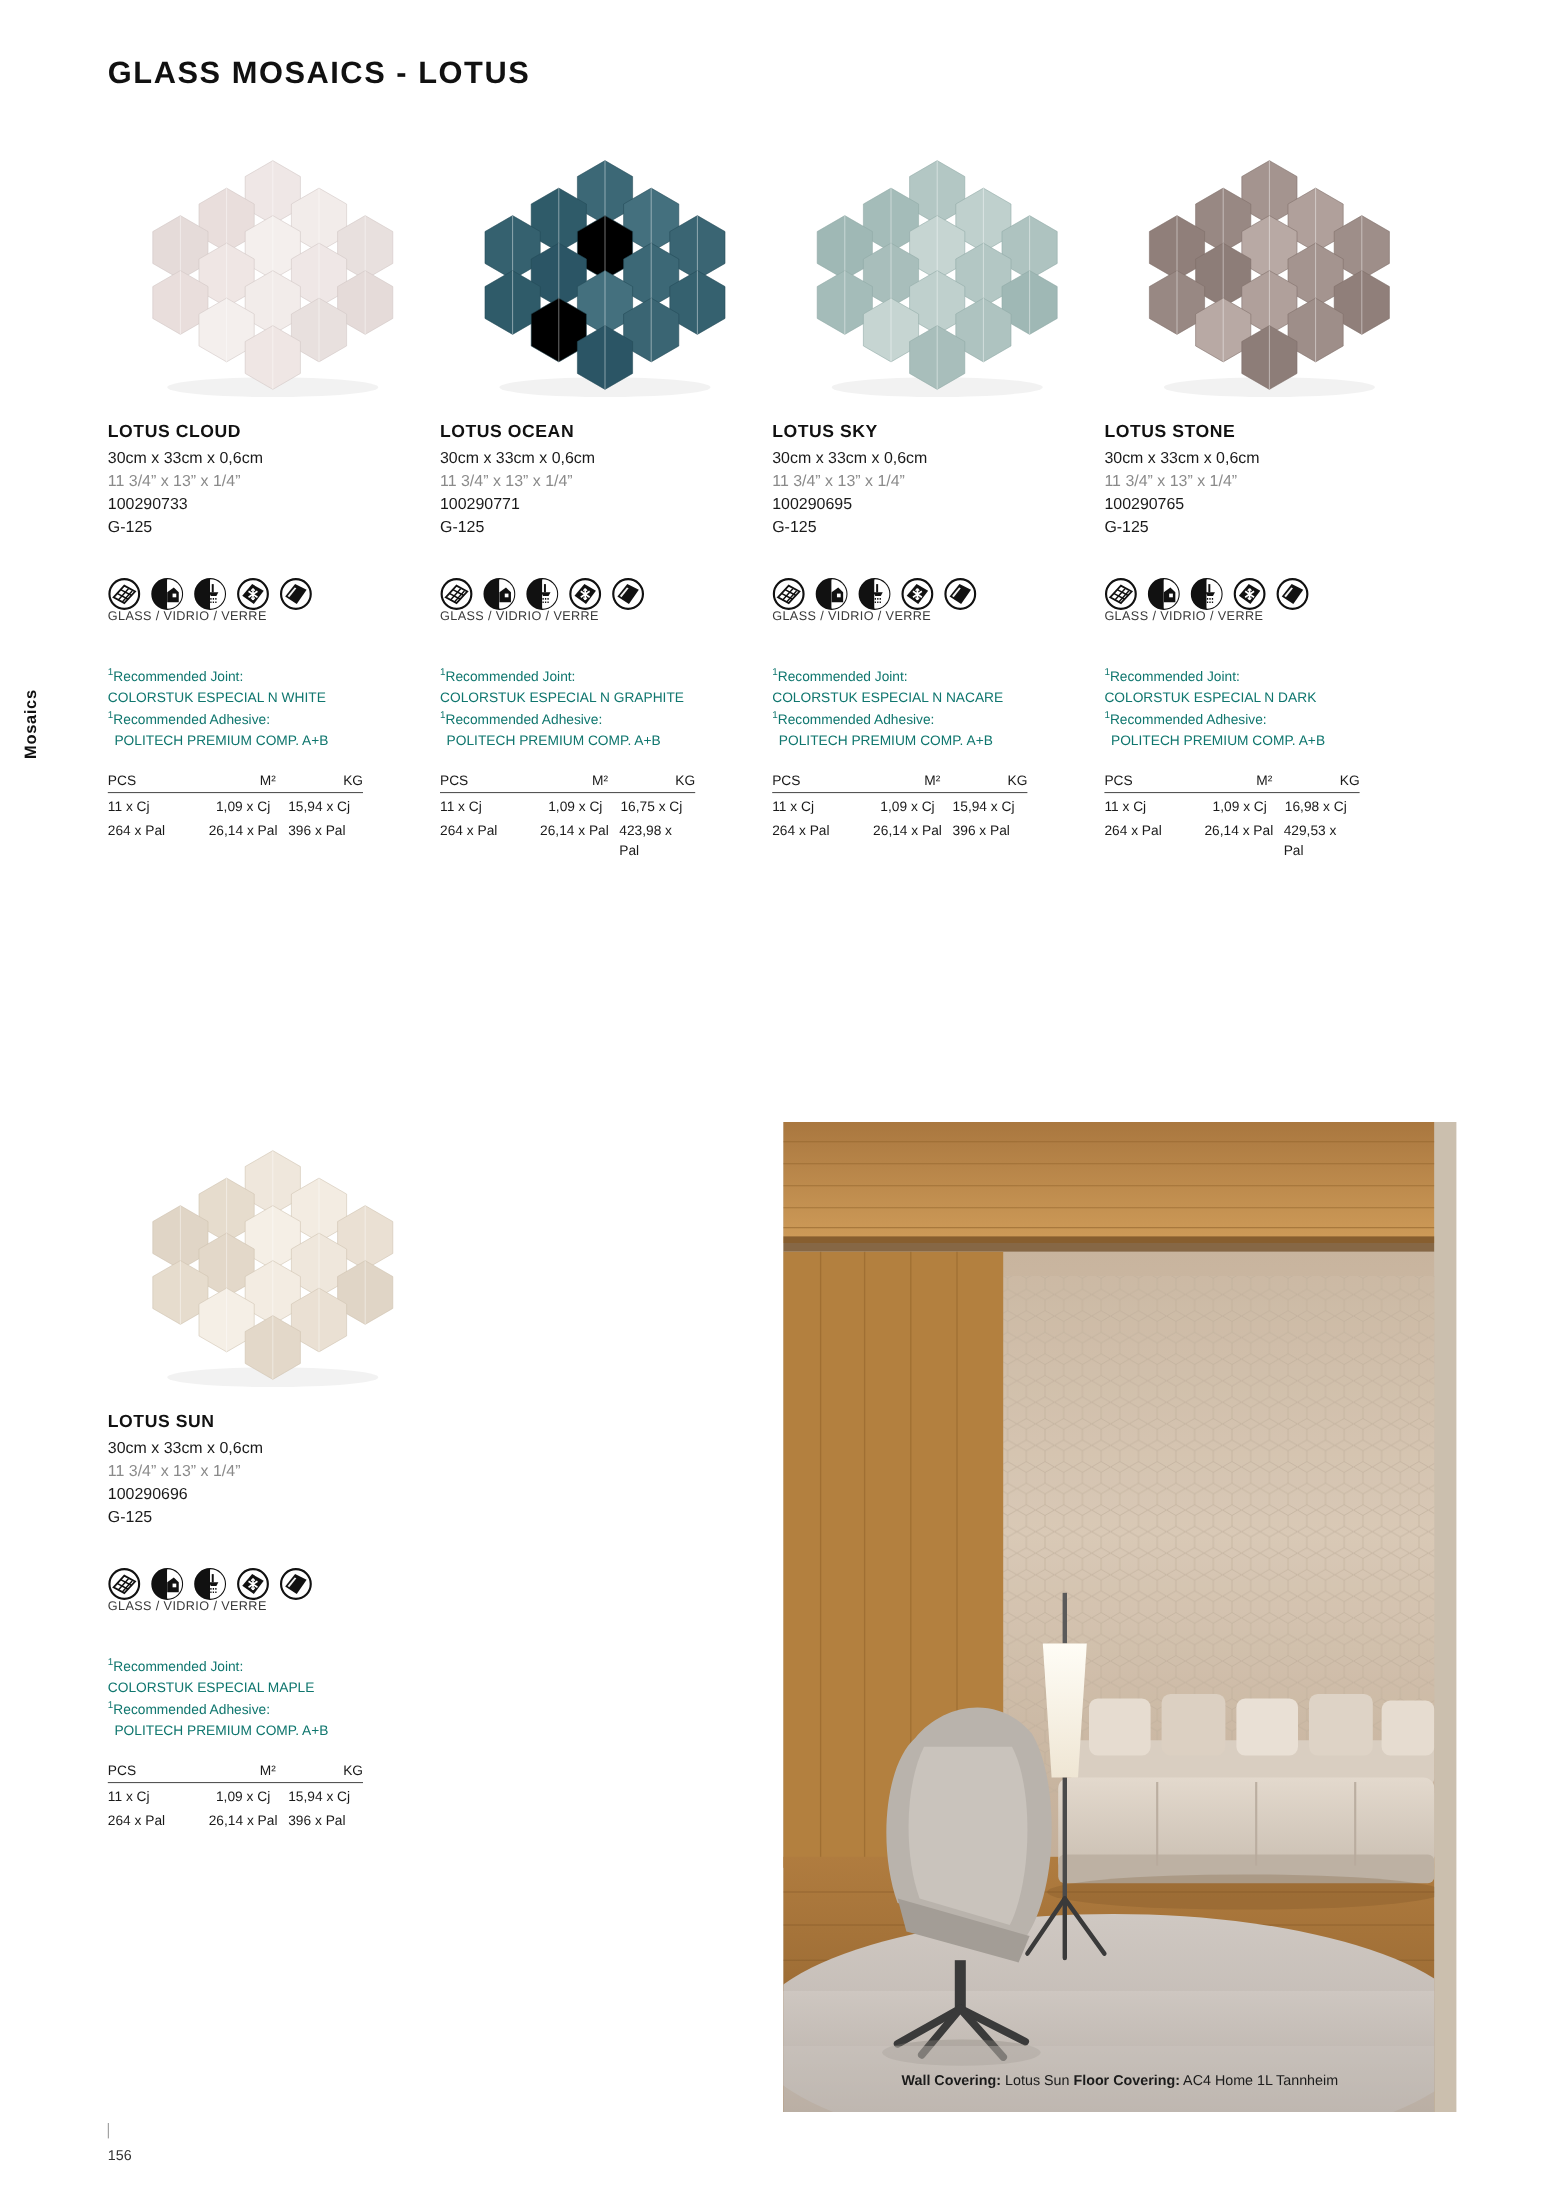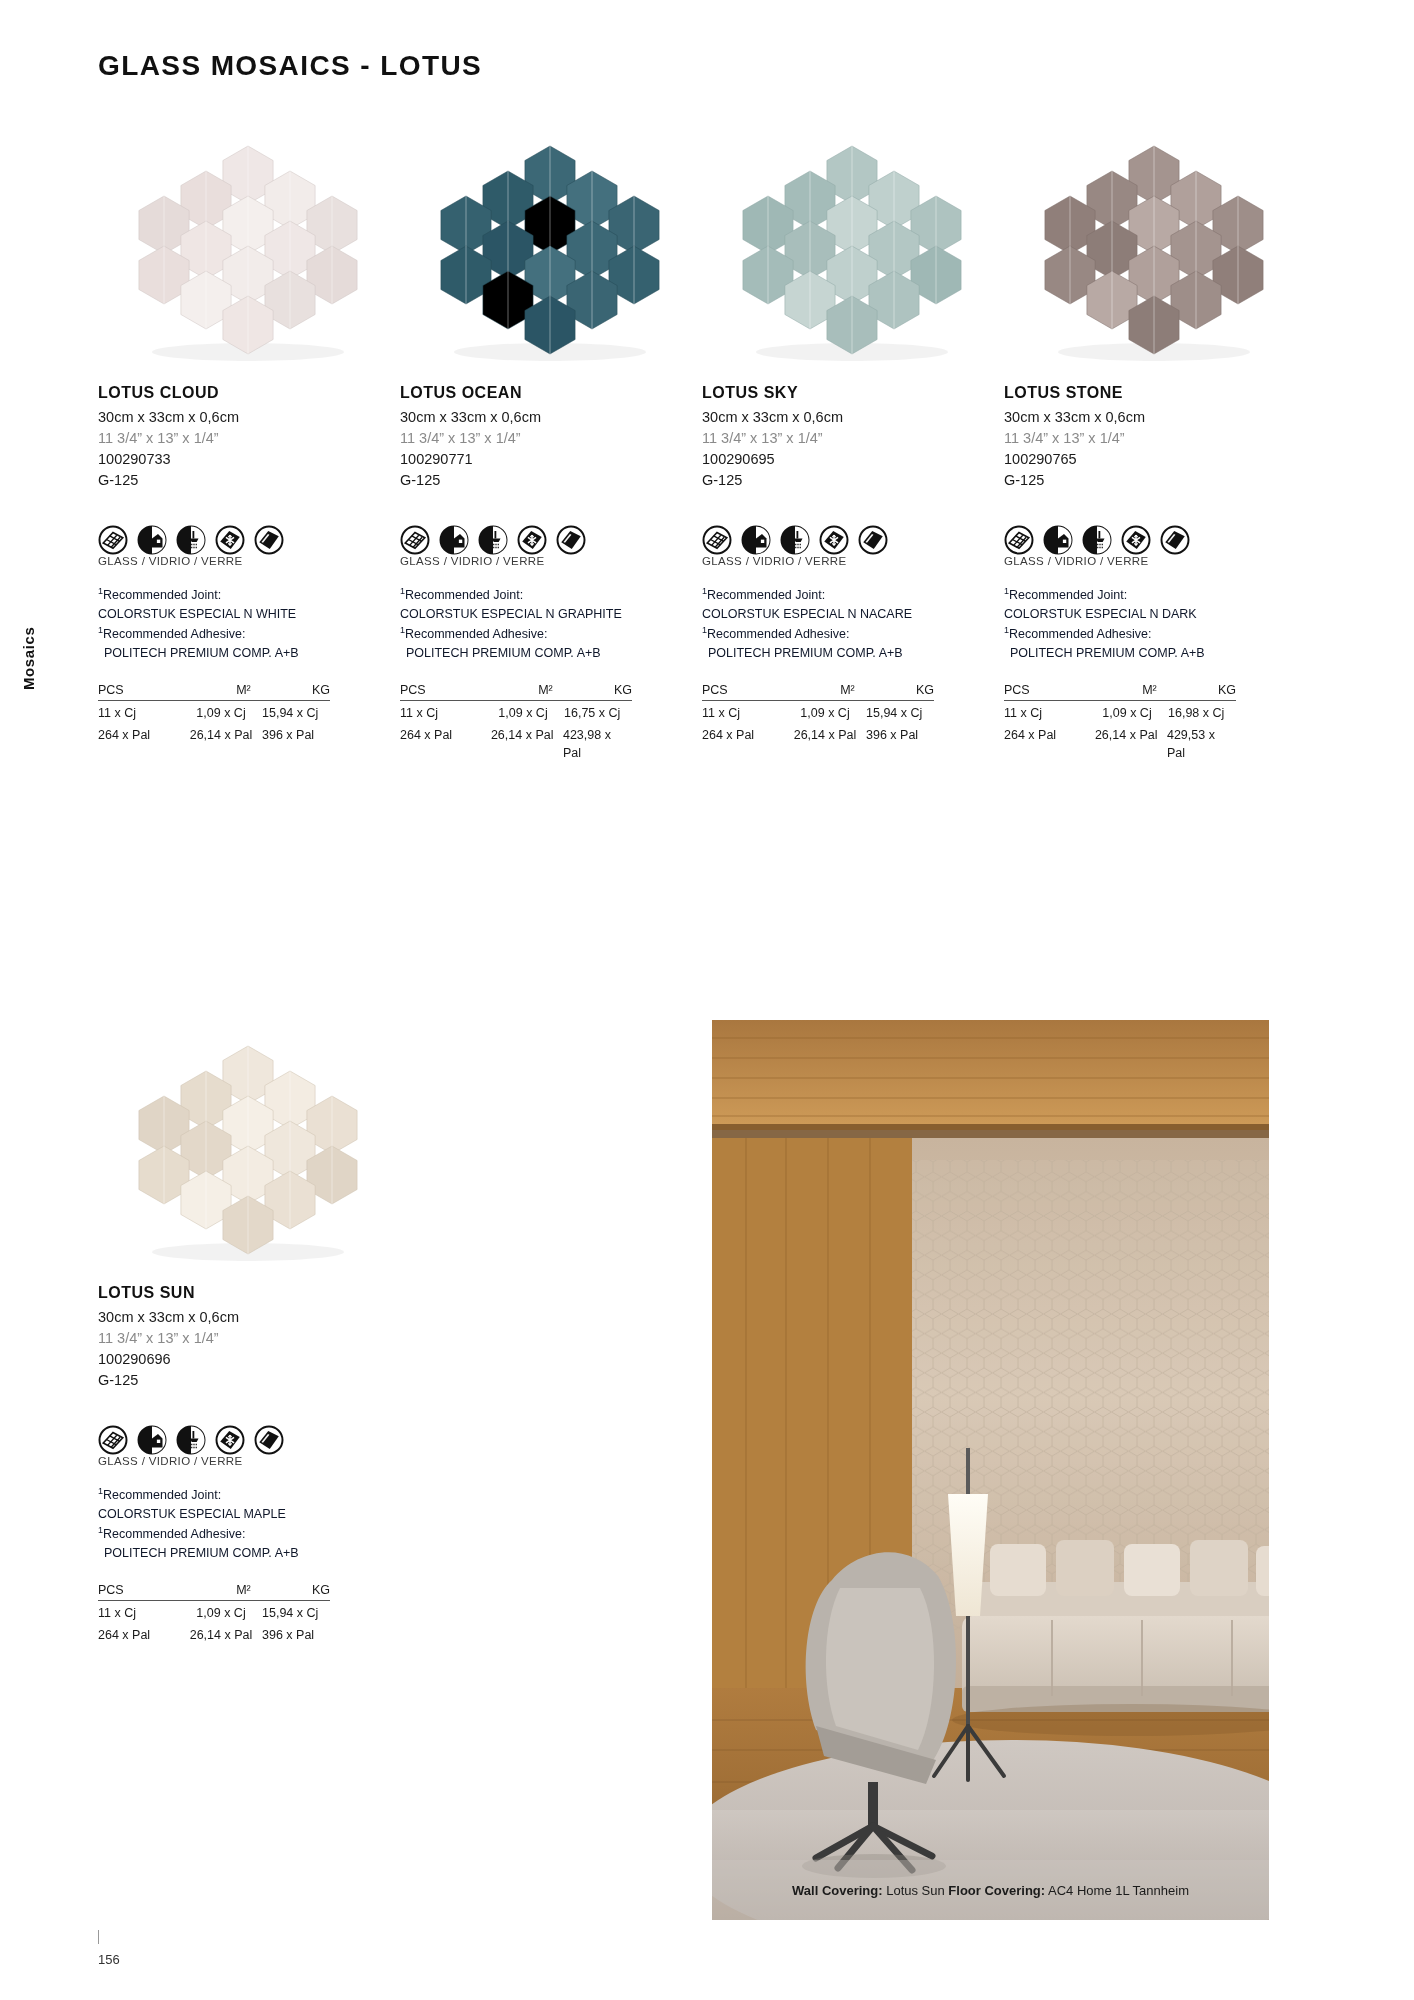--- a/index.html
+++ b/index.html
@@ -55,42 +55,42 @@
   .p-dim-in{font-size:14.5px;color:#8a8a8a;line-height:1.45;}
   .p-code{font-size:14.5px;color:#1a1a1a;line-height:1.45;}
   .p-grade{font-size:14.5px;color:#1a1a1a;line-height:1.45;}
 
   
   .icons{margin-top:34px;display:flex;gap:9px;align-items:center;}
   .ic{width:30px;height:30px;display:block;}
 
   
   .material{font-size:11.5px;letter-spacing:.35px;color:#3a3a3a;}
-  .rec{margin-top:18px;font-size:12.5px;line-height:1.52;color:#0f172a;}
+  .rec{margin-top:38px;font-size:12.5px;line-height:1.52;color:#0f766e;}
   .rec sup{font-size:9px;vertical-align:super;}
   .rec .lbl{font-weight:normal;}
   .rec .ind{padding-left:6px;}
 
   
   .tbl{margin-top:20px;width:232px;font-size:12.5px;}
   .tbl .hd{display:flex;border-bottom:1px solid #555;padding-bottom:3px;gap:30px;}
   .tbl .hd span,.tbl .rw span{display:block;}
   .tbl .c-a{width:82px;}
   .tbl .c-b{width:82px;text-align:center;}
   .tbl .c-c{width:auto;}
   .tbl .rw{display:flex;padding-top:3px;line-height:1.45;}
   .tbl .hd{color:#1a1a1a;}
 
   
   .row-bottom{position:absolute;left:0;top:1020px;width:1414px;}
   .prod-sun{position:absolute;left:98px;top:0;width:300px;}
 
   
   .photo{
-    position:absolute;left:712px;top:1020px;width:557px;height:900px;
+    position:absolute;left:712px;top:1020px;width:612px;height:900px;
     overflow:hidden;background:#cbbfae;
   }
   .photo svg{display:block;}
   .caption{
     position:absolute;left:0;bottom:22px;width:100%;
     text-align:center;font-size:13px;color:#1b1b1b;
   }
   .caption b{font-weight:bold;}
 </style>
 </head>

